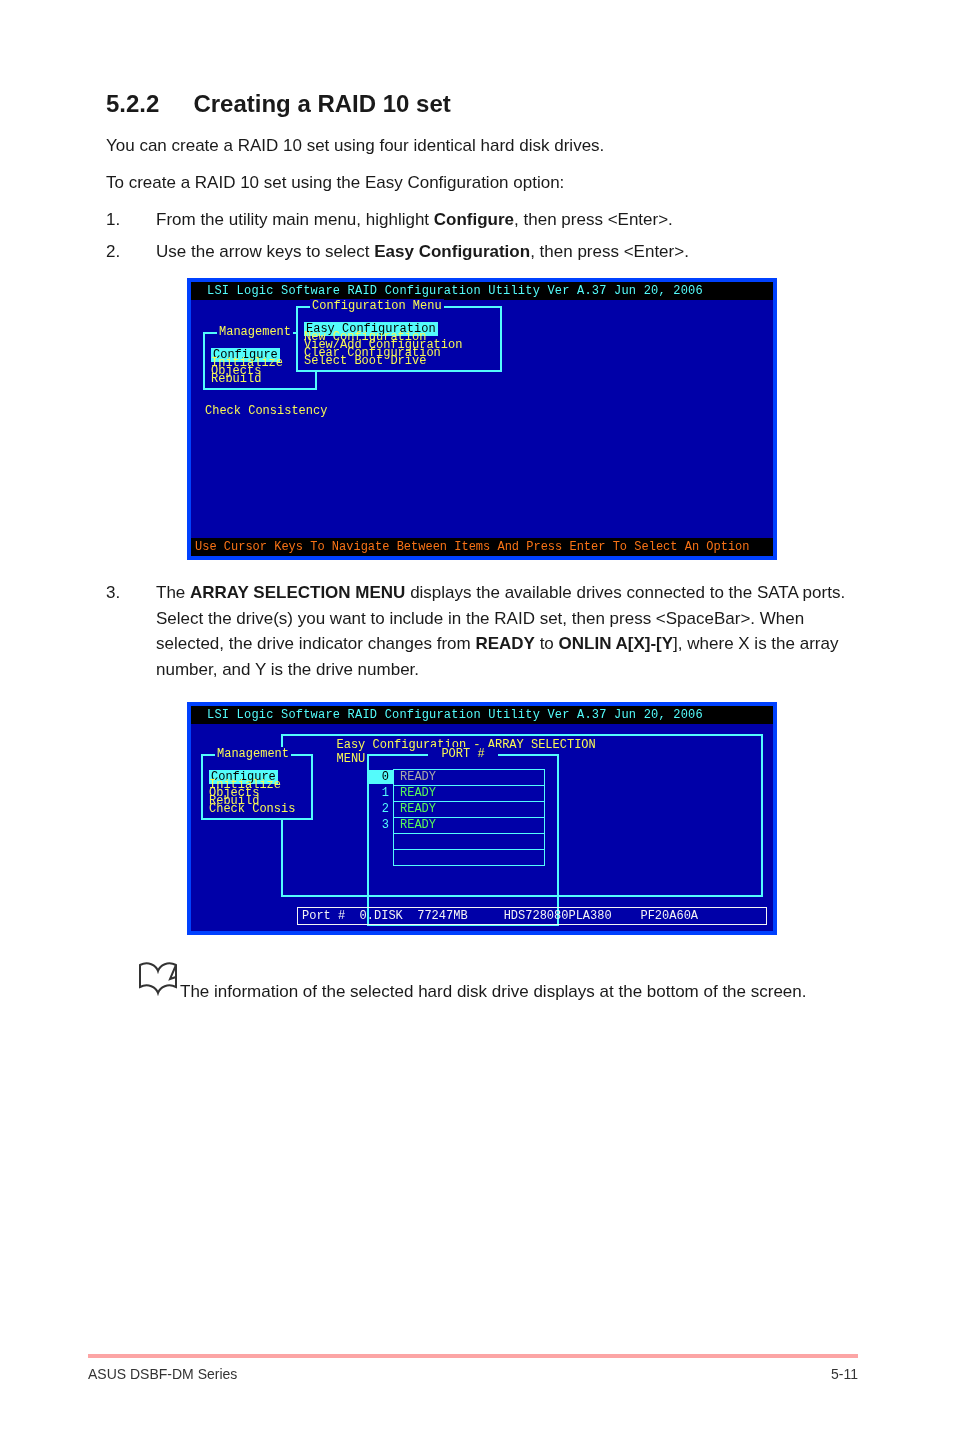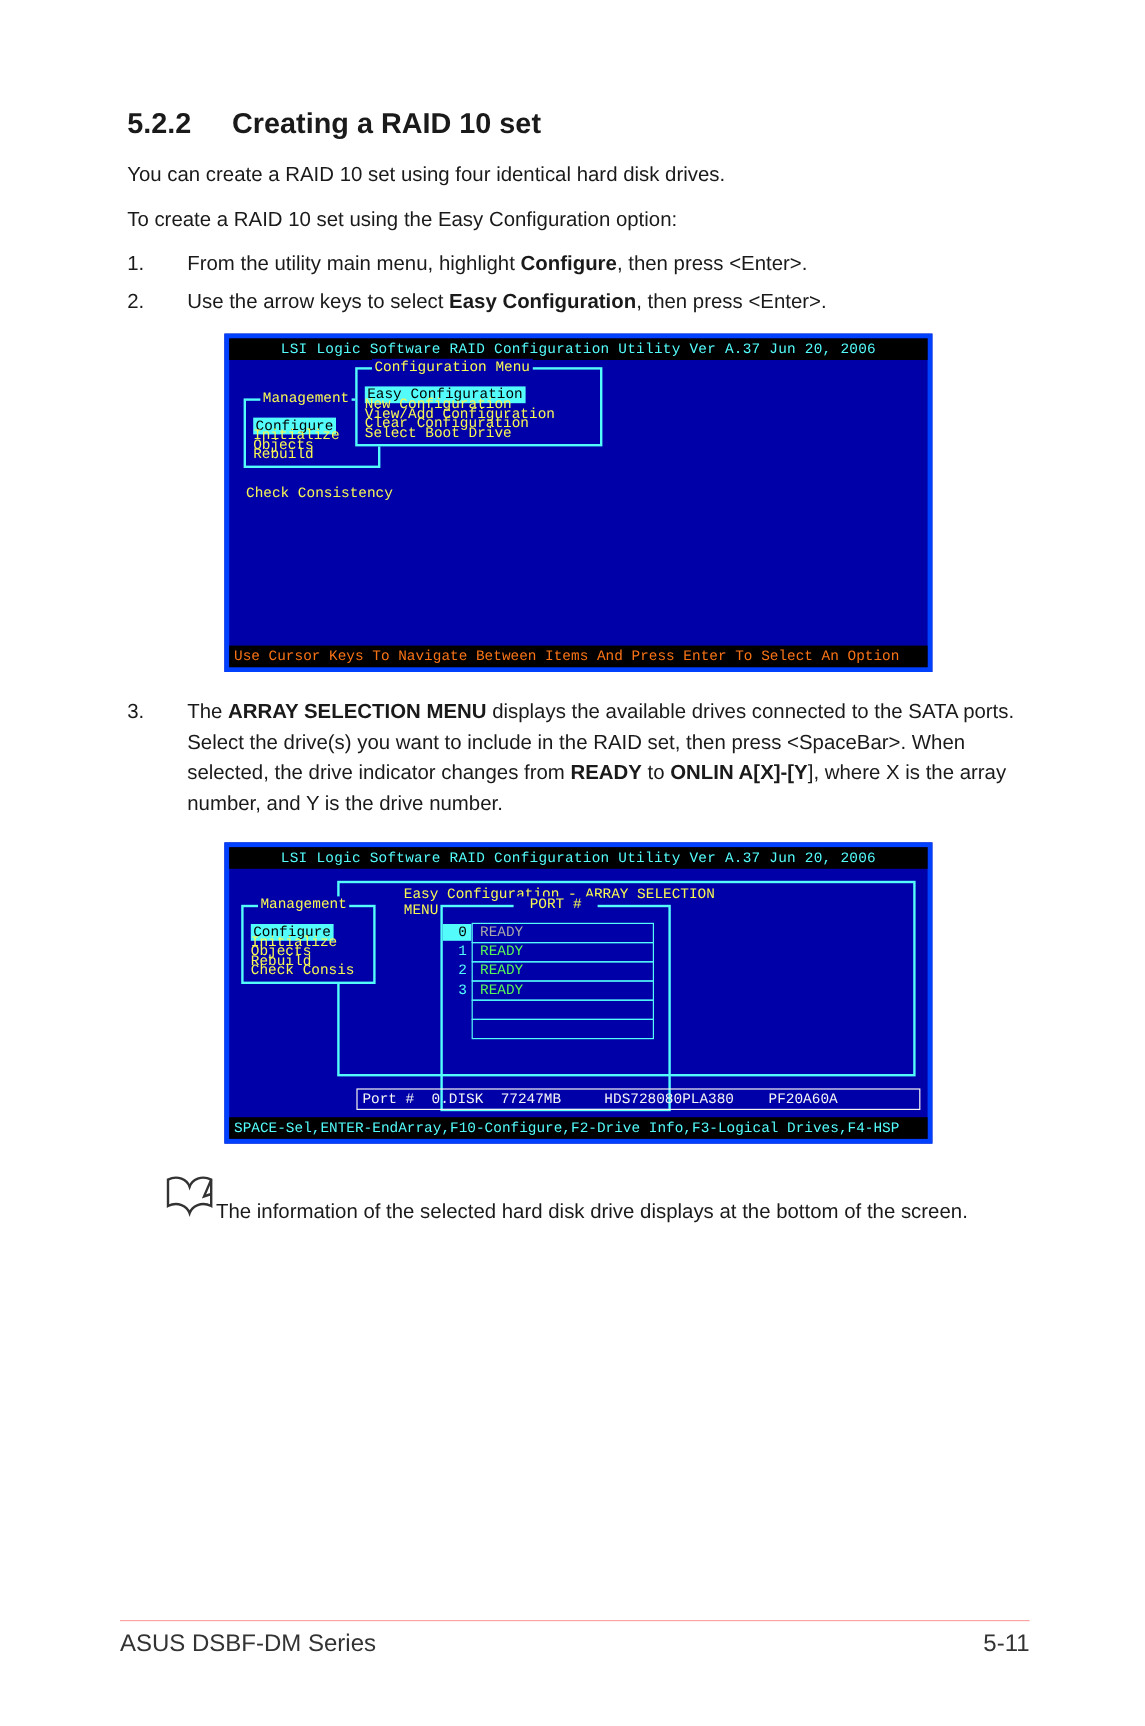--- a/index.html
+++ b/index.html
@@ -70,21 +70,20 @@
     width: 100%;
     box-sizing: border-box;
     position: relative;
     font-family: "Courier New", Courier, monospace;
     font-size: 12px;
     line-height: 14px;
   }
   .term-titlebar {
     background: var(--black-bg);
     color: var(--cyan);
-    text-align: center;
     padding: 2px 16px;
     letter-spacing: 0.2px;
   }
   .term-body {
     position: relative;
     height: 238px;
   }
   .box-fg {
     position: absolute;
     background: var(--blue-bg);
@@ -194,27 +193,27 @@
     display: flex;
     align-items: flex-end;
     margin: 24px 0 0 30px;
     font-size: 17px;
     line-height: 1.45;
   }
   .note-icon svg { width: 44px; height: 38px; }
   .page-footer {
     position: absolute;
     bottom: 56px;
-    left: 100px;
+    left: 88px;
     right: 96px;
-    border-top: 1px solid #fca5a5;
+    border-top: 4px solid #fca5a5;
     padding-top: 8px;
     display:flex;
     justify-content: space-between;
-    font-size: 20px;
+    font-size: 14px;
     color: #333;
   }
 </style>
 </head>
 <body>
 
 <div class="page">
 
   <h2 class="section-title">
     <span class="num">5.2.2</span><span>Creating a RAID 10 set</span>
@@ -304,21 +303,20 @@
           <div class="box-title">Management</div>
           <div class="menu-line hl">Configure</div><br>
           <div class="menu-line">Initialize</div>
           <div class="menu-line">Objects</div>
           <div class="menu-line">Rebuild</div>
           <div class="menu-line">Check Consis</div>
         </div>
 
         <div class="driveinfo">Port #  0.DISK  77247MB     HDS728080PLA380    PF20A60A</div>
       </div>
-      <div class="term-footer" style="color:var(--cyan);">SPACE-Sel,ENTER-EndArray,F10-Configure,F2-Drive Info,F3-Logical Drives,F4-HSP</div>
     </div>
   </div>
 
   <div class="note-block">
     <span class="note-icon">
       <svg viewBox="0 0 44 38">
         <path d="M4 6 C 12 2, 20 6, 22 12 C 24 6, 32 2, 40 6 L 40 28 C 32 24, 24 28, 22 34 C 20 28, 12 24, 4 28 Z" fill="none" stroke="#333" stroke-width="2"></path>
         <path d="M40 6 L 34 20 L 40 18" fill="none" stroke="#333" stroke-width="2"></path>
       </svg>
     </span>

